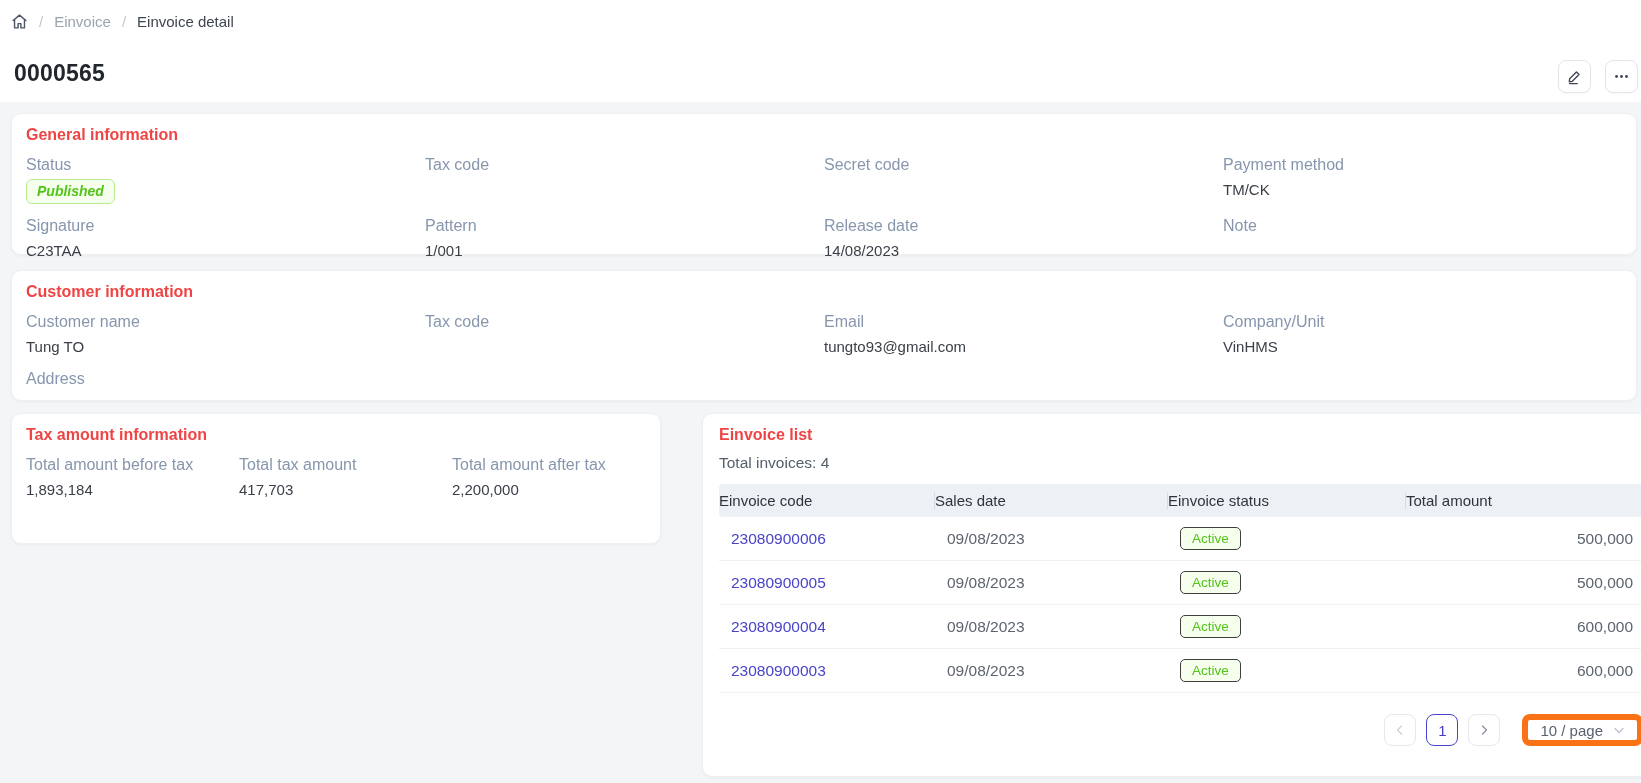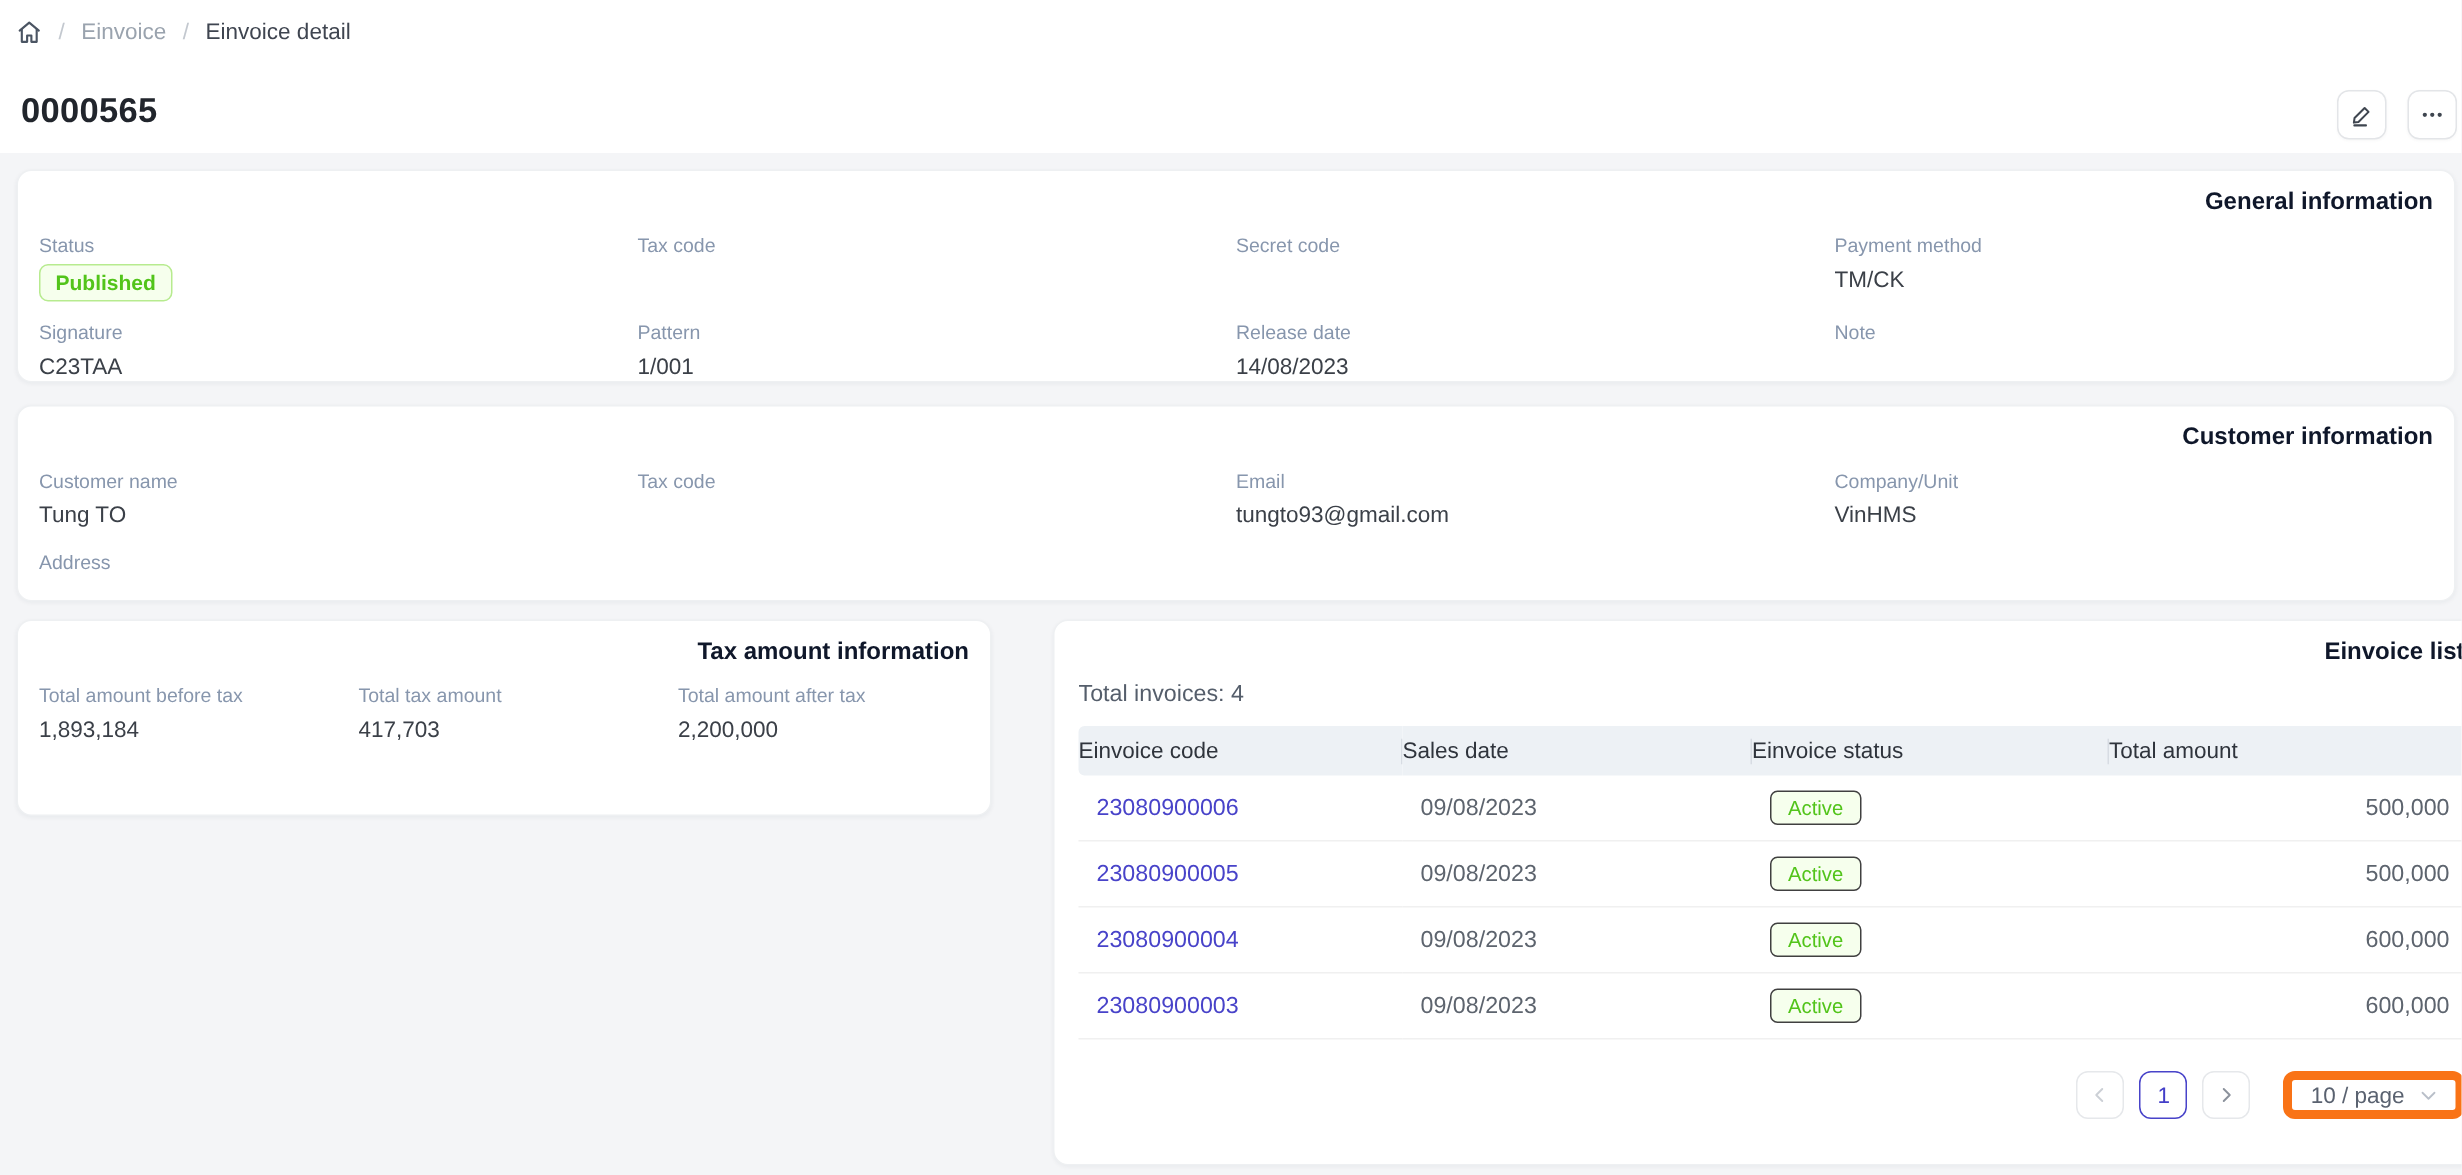--- a/index.html
+++ b/index.html
@@ -24,29 +24,29 @@
               box-shadow:0 1px 2px rgba(0,0,0,.03); color:#3f4650; }
 
   
   .card { position:absolute; background:#ffffff; border:1px solid #eef0f2; border-radius:10px;
           box-shadow:0 1px 3px rgba(20,30,60,.05); padding:12px 14px; }
   .card-general  { top:113px; left:11px; width:1626px; height:142px; }
   .card-customer { top:270px; left:11px; width:1626px; height:131px; }
   .card-tax      { top:413px; left:11px; width:650px;  height:131px; }
   .card-list     { top:413px; left:702px; width:958px; height:364px; padding:12px 16px; }
 
-  .card-title { font-size:16px; font-weight:600; color:#0f172a;text-align:right; }
+  .card-title { font-size:16px; font-weight:600; color:#ef4444; }
 
   .field-grid { display:grid; grid-template-columns:repeat(4,1fr); row-gap:13px; margin-top:12px; }
   .field-grid-3 { display:grid; grid-template-columns:213px 213px 1fr; margin-top:12px; }
-  .field-label { font-size:13px; color:#8796ad; margin-bottom:5px; }
+  .field-label { font-size:16px; color:#8796ad; margin-bottom:5px; }
   .field-value { font-size:15px; color:#3b4048; min-height:21px; line-height:21px; }
 
   .badge-published { display:inline-block; padding:2px 10px; font-size:14px; font-weight:600; color:#52c41a;
-                     background:#f6ffed; border:1px solid #b7eb8f; border-radius:6px; line-height:19px; }
+                     background:#f6ffed; border:1px solid #b7eb8f; border-radius:6px; line-height:19px;font-style:italic; }
   .badge-active { display:inline-block; padding:1px 11px; font-size:13.5px; color:#52c41a;
                   background:#f6ffed; border:1px solid #404040; border-radius:5px; line-height:19px; }
 
   
   .total-line { margin-top:10px; font-size:15.5px; color:#555e6b; }
   table.einvoice-table { width:100%; margin-top:12px; border-collapse:separate; border-spacing:0; table-layout:fixed; }
   .einvoice-table th { position:relative; height:33px; background:#edf1f5; text-align:left; padding:0 0;
                        font-size:15px; font-weight:500; color:#2f343c; }
   .einvoice-table th:first-child { border-radius:4px 0 0 4px; }
   .einvoice-table th:last-child  { border-radius:0 4px 4px 0; }

